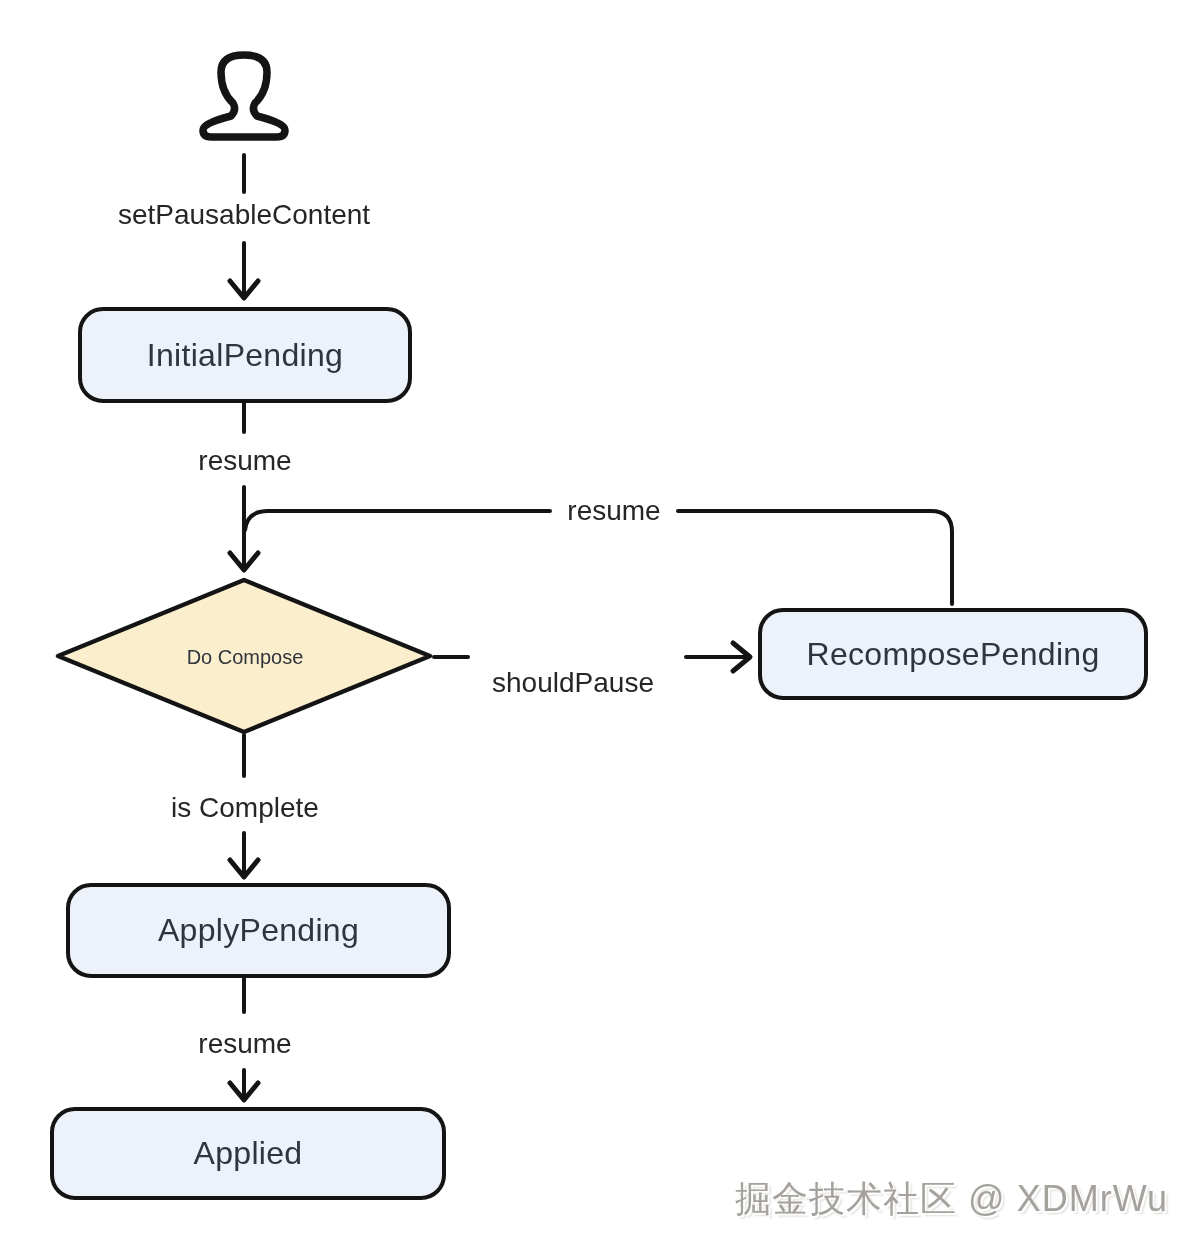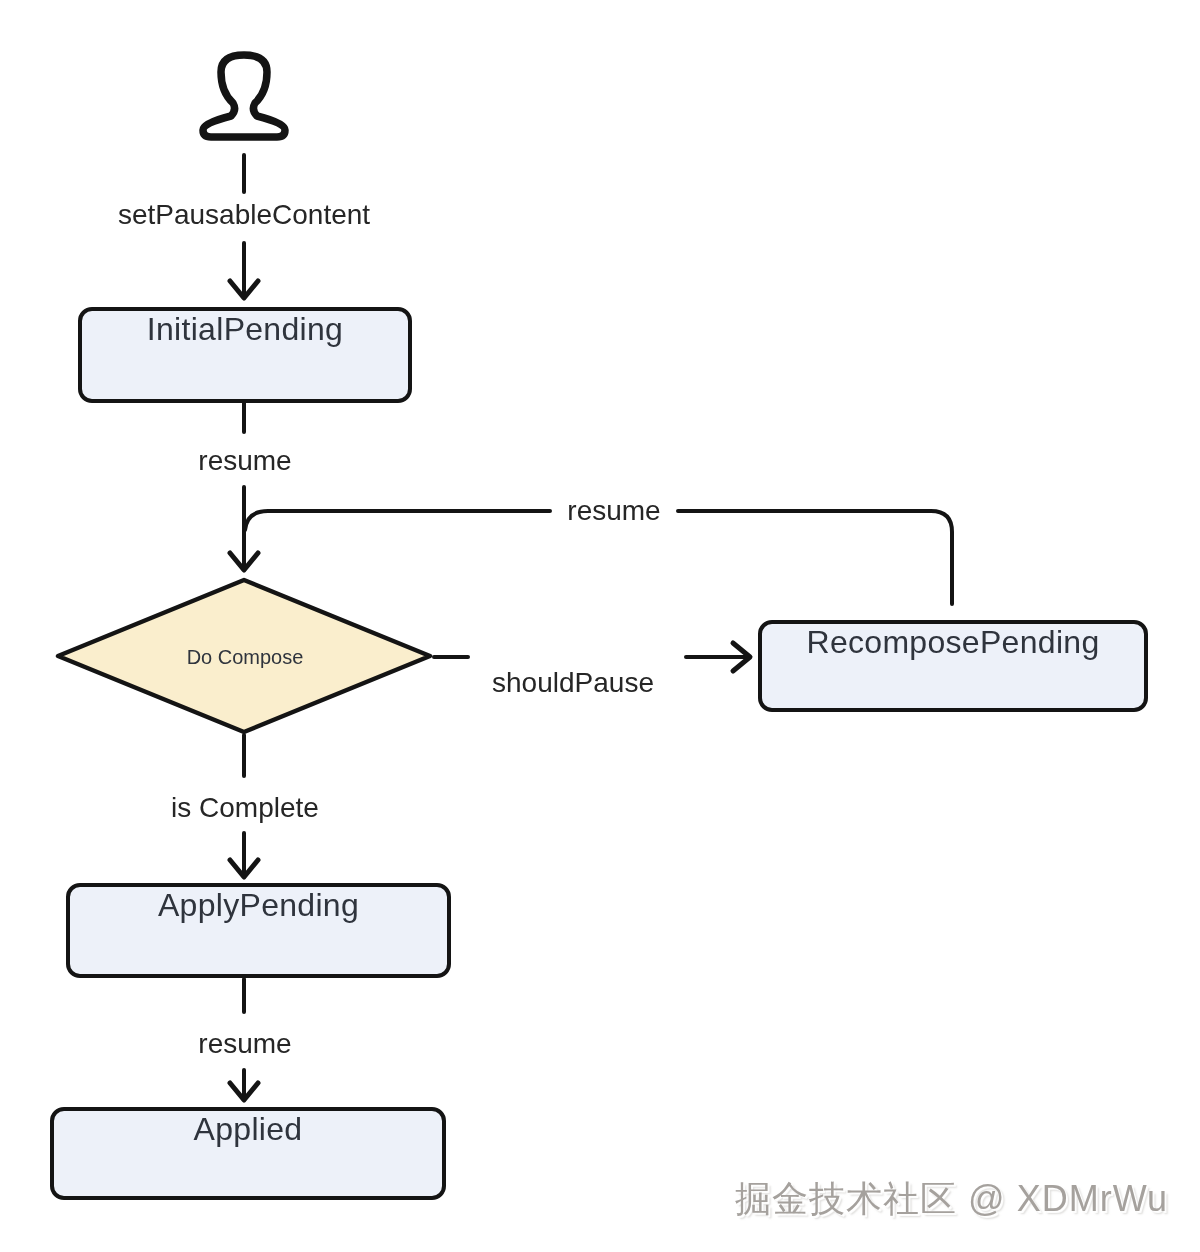--- a/index.html
+++ b/index.html
@@ -8,26 +8,26 @@
     font-family:"Liberation Sans",sans-serif;overflow:hidden;
   }
   .layer{position:absolute;left:0;top:0;}
   
   .icon-shape{fill:#ffffff;stroke:var(--stroke,#141414);stroke-width:7.5;stroke-linejoin:round;}
   .edge{fill:none;stroke:var(--stroke,#141414);stroke-width:4;stroke-linecap:round;stroke-linejoin:round;}
   .arrowhead{fill:none;stroke:var(--stroke,#141414);stroke-width:5;stroke-linecap:round;stroke-linejoin:round;}
   .diamond{fill:var(--decision-fill,#faeecd);stroke:var(--stroke,#141414);stroke-width:4.5;stroke-linejoin:round;}
   
   .node{
-    position:absolute;box-sizing:border-box;display:flex;align-items:flex-start;justify-content:center;
-    background:var(--node-fill,#edf1f9);border:4px solid var(--stroke,#141414);border-radius:14px;
+    position:absolute;box-sizing:border-box;display:flex;align-items:center;justify-content:center;
+    background:var(--node-fill,#edf1f9);border:4px solid var(--stroke,#141414);border-radius:25px;
     font-size:32px;color:var(--node-text,#2f343d);white-space:nowrap;letter-spacing:.3px;
   }
   .node-initial{left:78px;top:307px;width:334px;height:96px;}
-  .node-recompose{left:758px;top:608px;width:390px;height:92px;margin-top:12px;}
+  .node-recompose{left:758px;top:608px;width:390px;height:92px;}
   .node-applypending{left:53px;top:883px;width:385px;height:95px;margin-left:13px;}
   .node-applied{left:50px;top:1107px;width:396px;height:93px;}
   .diamond-label{
     position:absolute;left:245px;top:657px;transform:translate(-50%,-50%);
     font-size:20px;color:var(--node-text,#2f343d);white-space:nowrap;
   }
   
   .edge-label{
     position:absolute;transform:translate(-50%,-50%);
     font-size:28px;color:var(--label-text,#262626);white-space:nowrap;background:#ffffff;padding:0 6px;

